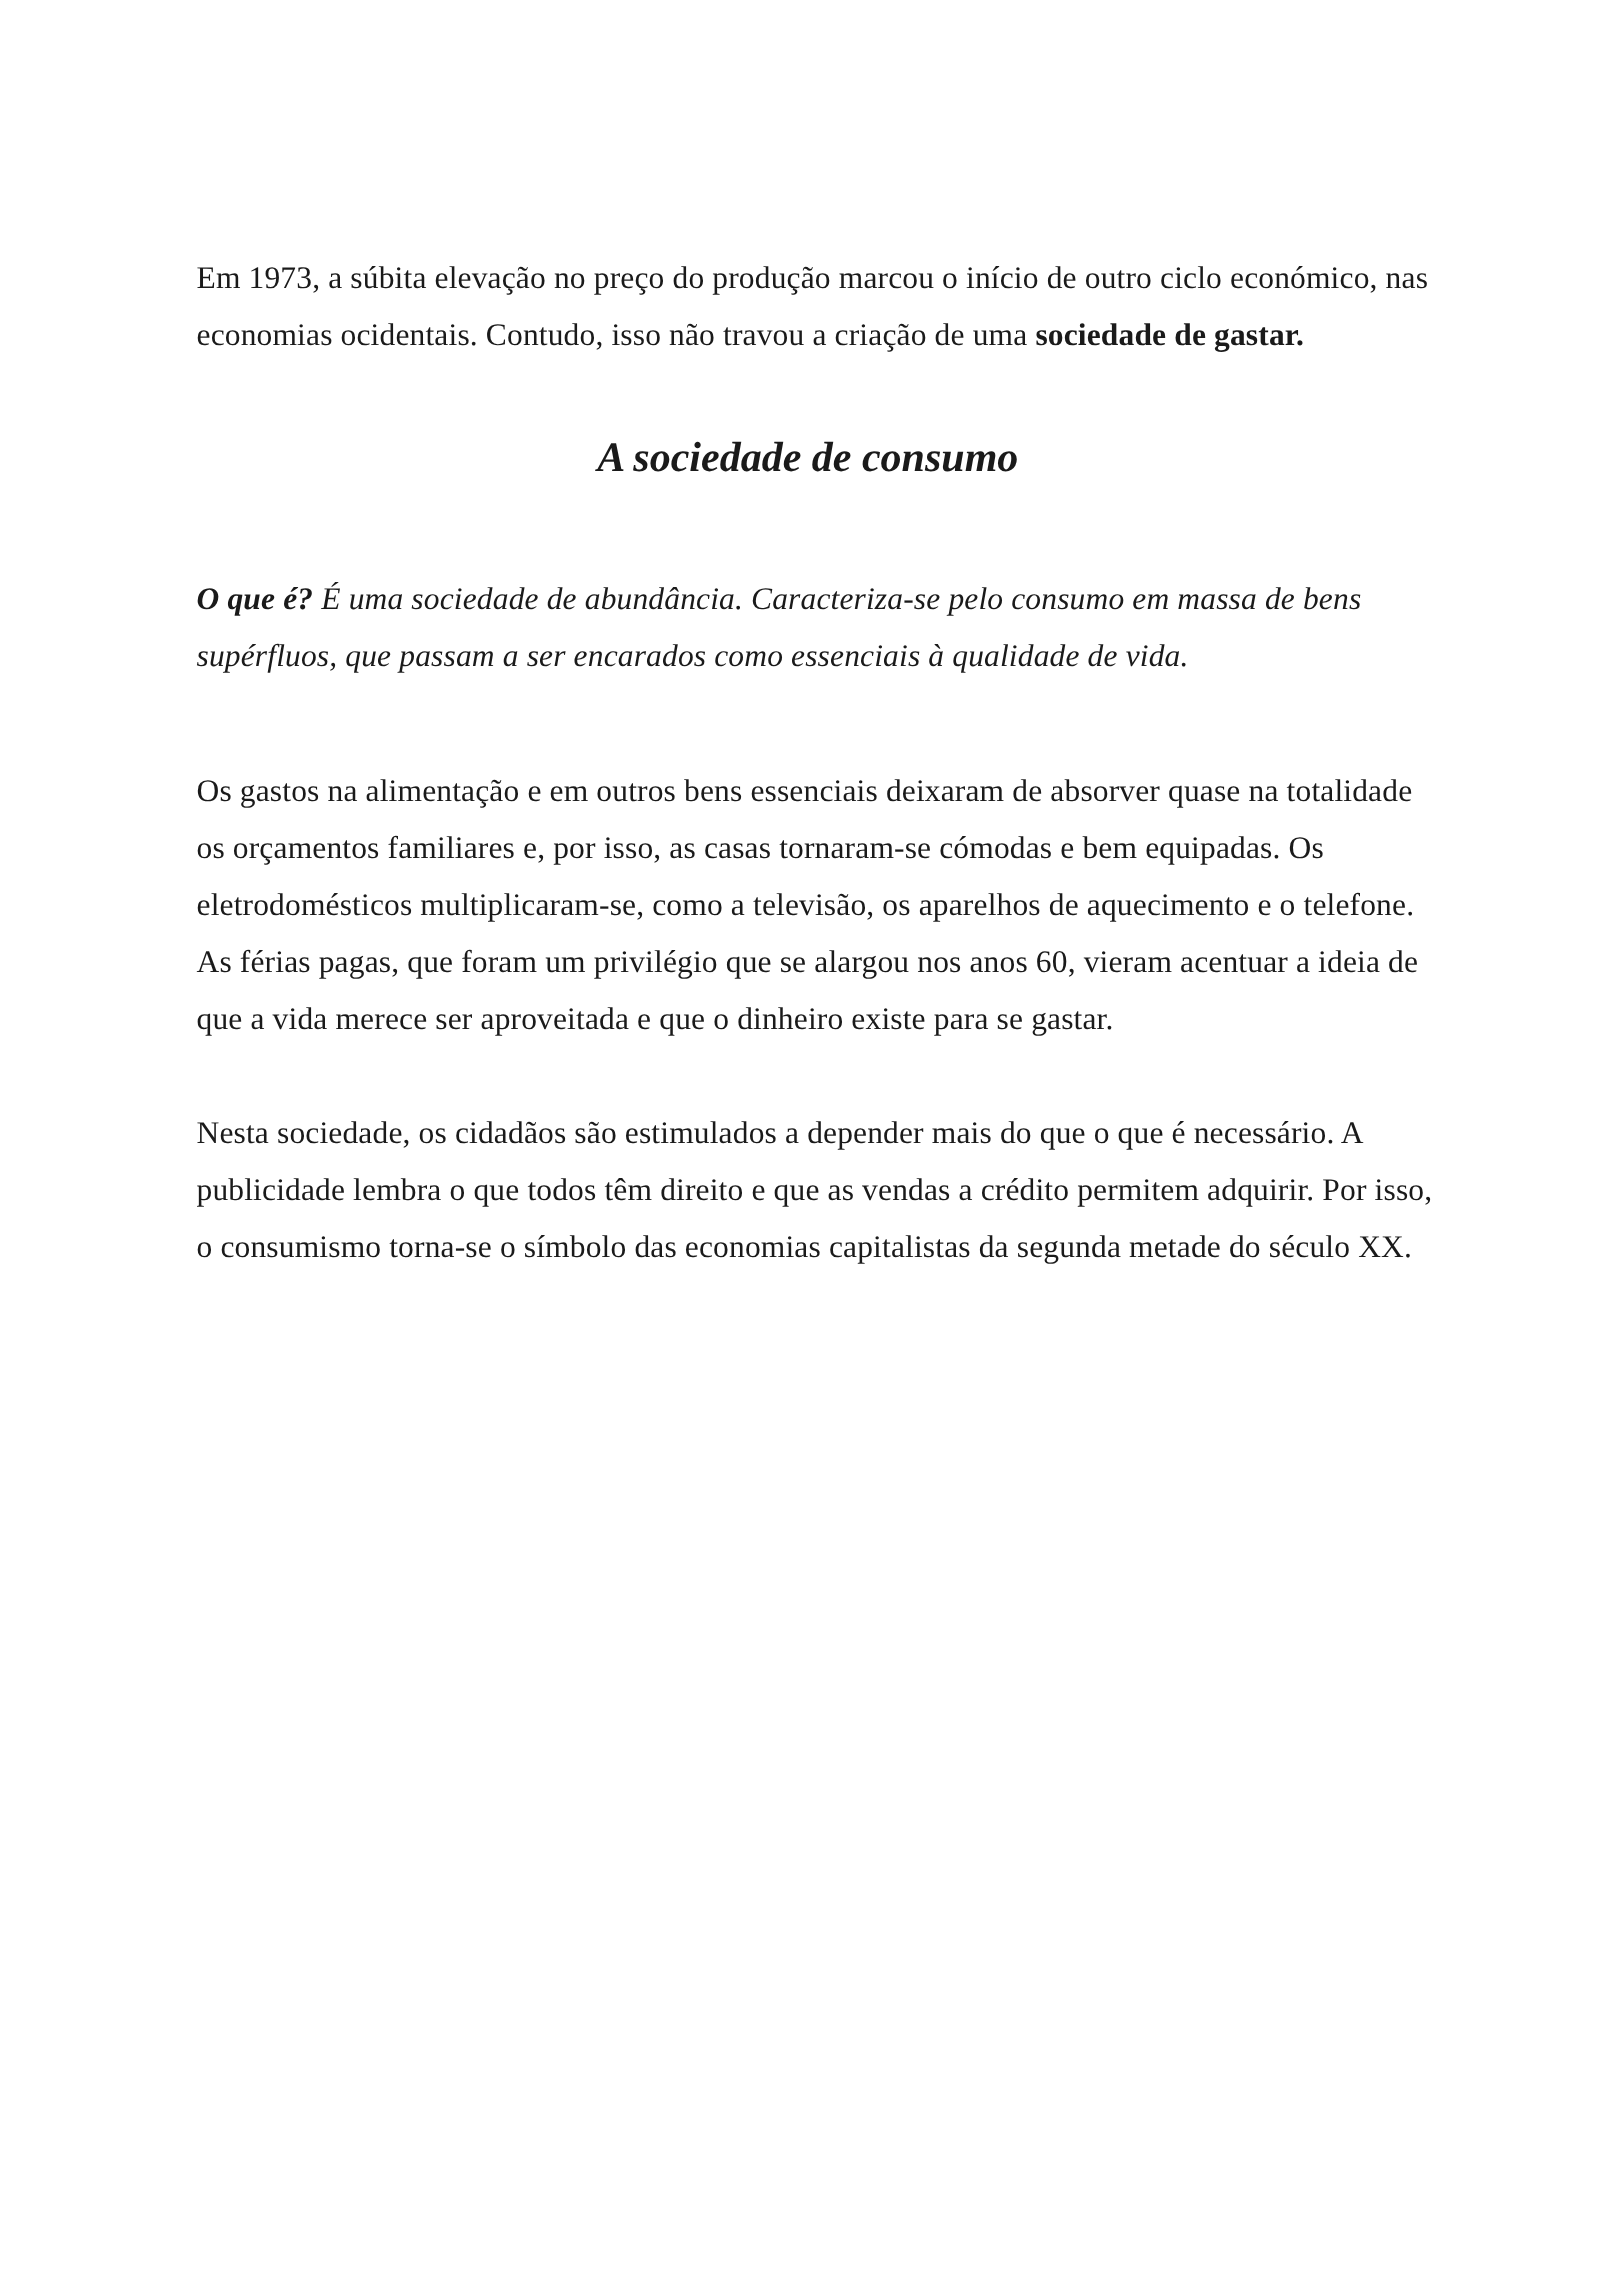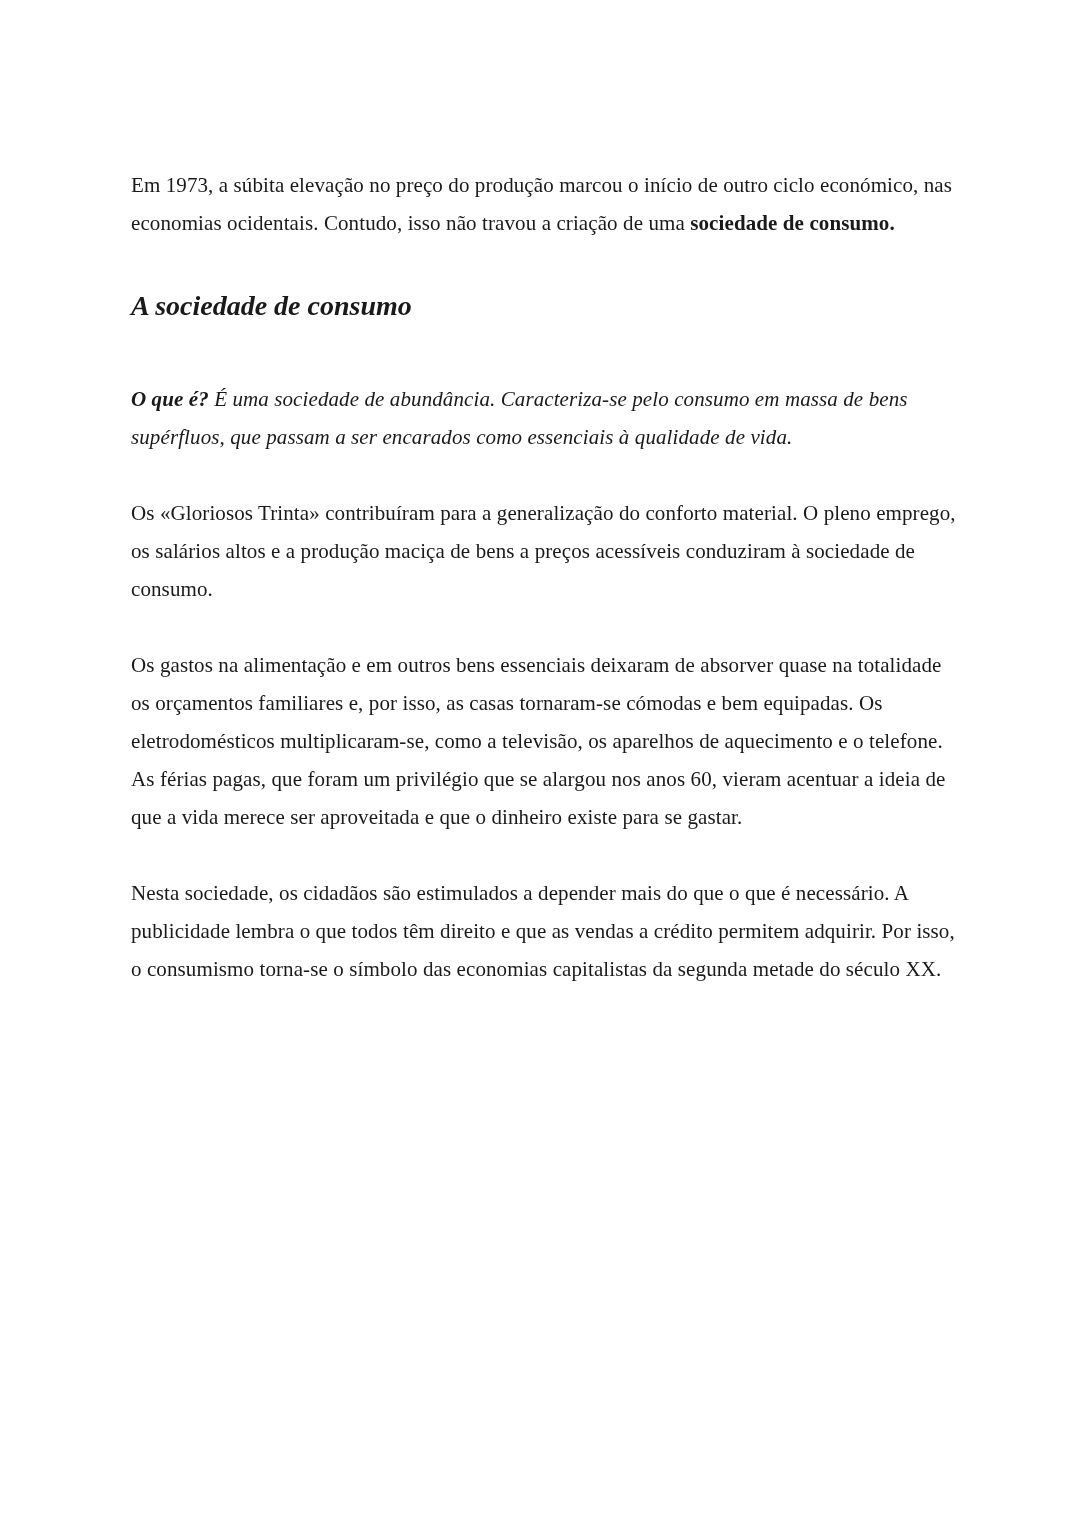--- a/index.html
+++ b/index.html
@@ -23,39 +23,38 @@
     }
     p {
       margin: 0;
       font-size: 21px;
       line-height: 38px;
       letter-spacing: 0.1px;
     }
     .p-intro { margin-bottom: 44px; }
     .heading {
       margin: 0;
-      text-align: left;
+      text-align: center;
       font-style: italic;
       font-weight: bold;
       font-size: 28px;
       line-height: 40px;
       width: 815px;
       margin-bottom: 54px;
     }
-    .p-def { font-style: italic; margin-bottom: 38px; }
+    .p-def { font-style: italic; margin-bottom: 52px; }
     .p-def .lead { font-weight: bold; }
     .p-body { margin-bottom: 38px; }
     strong { font-weight: bold; }
   </style>
 </head>
 <body>
 
 <div class="page">
-  <p class="p-intro"><span>Em 1973, a súbita elevação no preço do produção marcou o início de outro ciclo económico, nas economias ocidentais. Contudo, isso não travou a criação de uma </span><strong>sociedade de consumo.</strong></p>
+  <p class="p-intro"><span>Em 1973, a súbita elevação no preço do produção marcou o início de outro ciclo económico, nas economias ocidentais. Contudo, isso não travou a criação de uma </span><strong>sociedade de gastar.</strong></p>
 
   <h2 class="heading">A sociedade de consumo</h2>
 
   <p class="p-def"><span class="lead">O que é?</span><span> É uma sociedade de abundância. Caracteriza-se pelo consumo em massa de bens supérfluos, que passam a ser encarados como essenciais à qualidade de vida.</span></p>
 
-  <p class="p-body">Os «Gloriosos Trinta» contribuíram para a generalização do conforto material. O pleno emprego, os salários altos e a produção maciça de bens a preços acessíveis conduziram à sociedade de consumo.</p>
   <p class="p-body">Os gastos na alimentação e em outros bens essenciais deixaram de absorver quase na totalidade os orçamentos familiares e, por isso, as casas tornaram-se cómodas e bem equipadas. Os eletrodomésticos multiplicaram-se, como a televisão, os aparelhos de aquecimento e o telefone. As férias pagas, que foram um privilégio que se alargou nos anos 60, vieram acentuar a ideia de que a vida merece ser aproveitada e que o dinheiro existe para se gastar.</p>
   <p class="p-body">Nesta sociedade, os cidadãos são estimulados a depender mais do que o que é necessário. A publicidade lembra o que todos têm direito e que as vendas a crédito permitem adquirir. Por isso, o consumismo torna-se o símbolo das economias capitalistas da segunda metade do século XX.</p>
 </div>
 
 </body></html>

